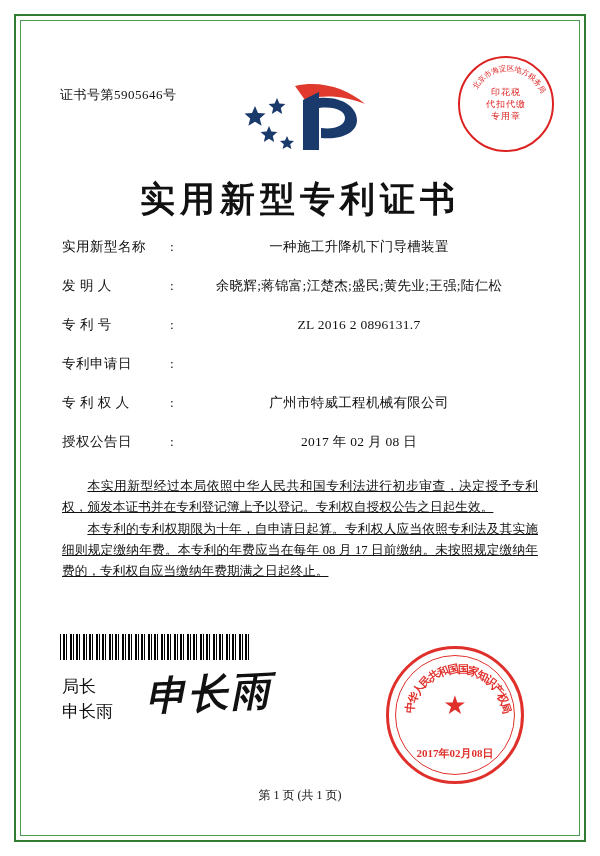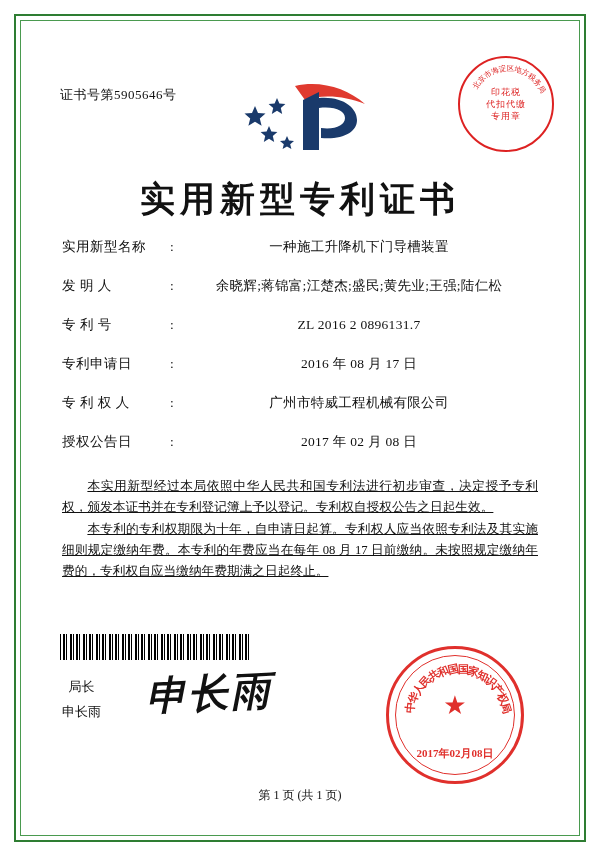--- a/index.html
+++ b/index.html
@@ -131,24 +131,23 @@
       #000 0px,#000 1px,#fff 1px,#fff 3px,
       #000 3px,#000 5px,#fff 5px,#fff 6px,
       #000 6px,#000 7px,#fff 7px,#fff 10px,
       #000 10px,#000 12px,#fff 12px,#fff 13px
     );
   }
 
   
   .sig-block{
     position:absolute;left:24px;top:636px;
-    font-size:13px;
+    font-size:17px;
     line-height:25px;
     color:#111;
-    text-align:center;
   }
   .sig-script{
     position:absolute;left:108px;top:628px;
     font-size:40px;
     font-family:"Liberation Serif", serif;
     font-style:italic;
     font-weight:bold;
     color:#111;
     letter-spacing:2px;
     transform:rotate(-3deg);
@@ -261,21 +260,20 @@
         <div class="field-value">余晓辉;蒋锦富;江楚杰;盛民;黄先业;王强;陆仁松</div>
       </div>
       <div class="field-row">
         <div class="field-label">专 利 号</div>
         <div class="field-colon">:</div>
         <div class="field-value">ZL 2016 2 0896131.7</div>
       </div>
       <div class="field-row">
         <div class="field-label">专利申请日</div>
         <div class="field-colon">:</div>
-        <div class="field-value">2016 年 08 月 17 日</div>
       </div>
       <div class="field-row">
         <div class="field-label">专 利 权 人</div>
         <div class="field-colon">:</div>
         <div class="field-value">广州市特威工程机械有限公司</div>
       </div>
       <div class="field-row">
         <div class="field-label">授权公告日</div>
         <div class="field-colon">:</div>
         <div class="field-value">2017 年 02 月 08 日</div>

